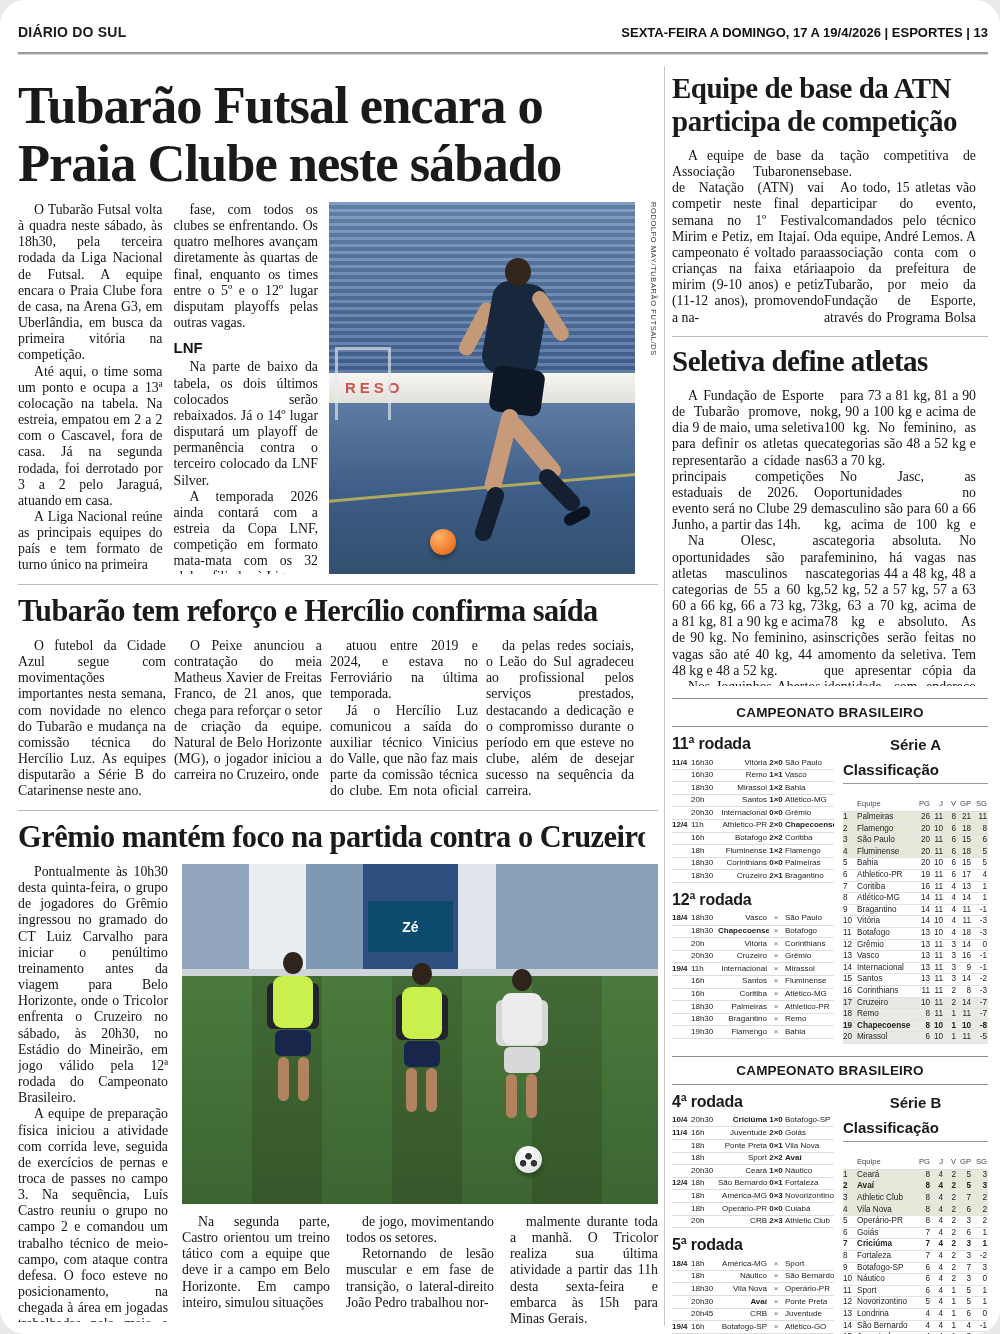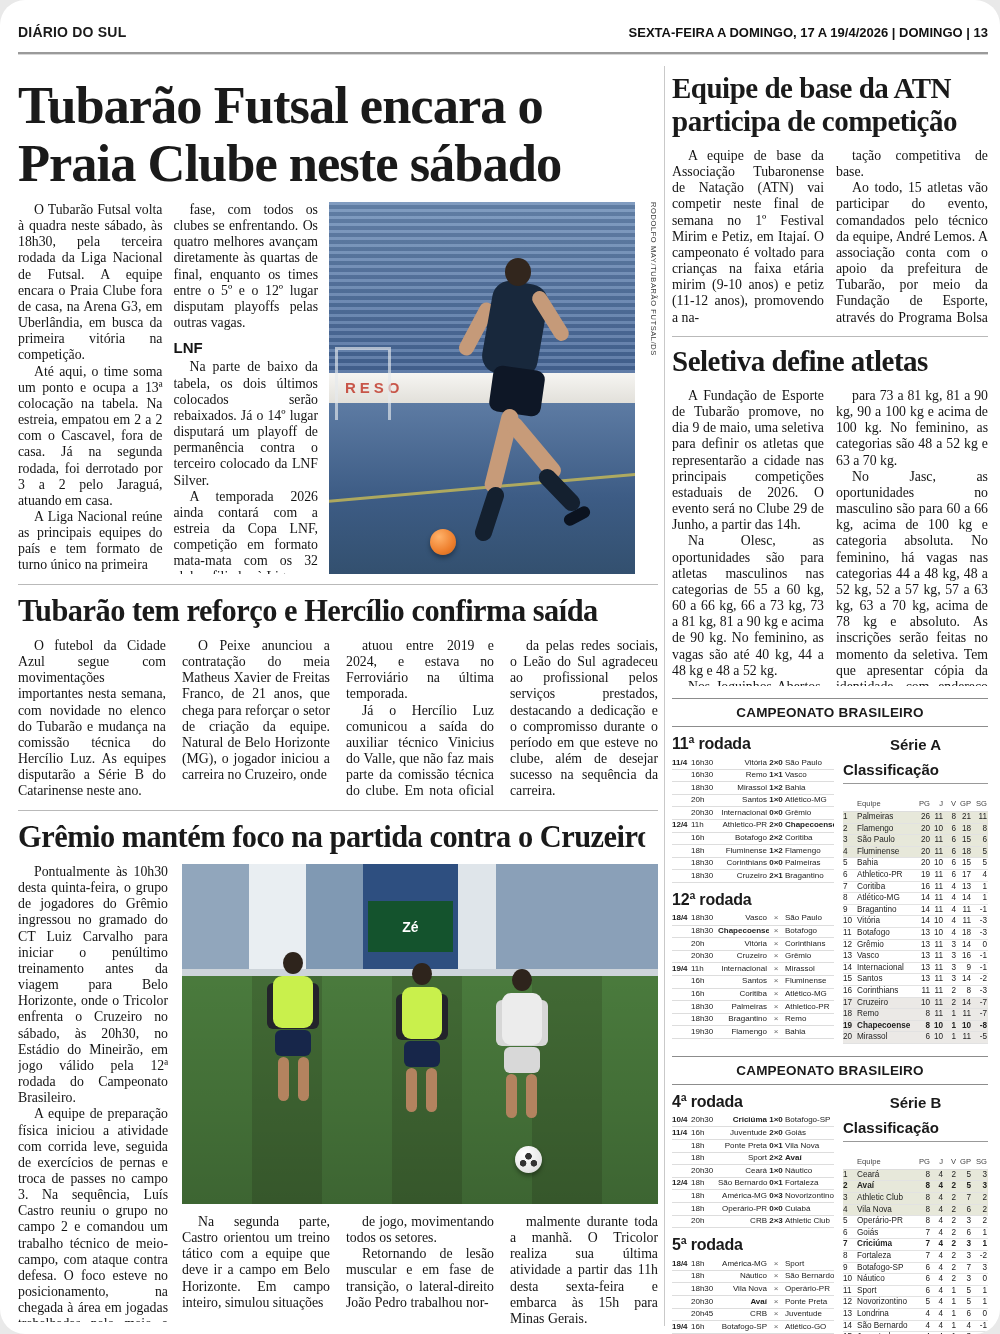--- a/index.html
+++ b/index.html
@@ -30,28 +30,28 @@
   .h2-right{margin:16px 0 10px;font-weight:700;font-size:29px;line-height:33px;
             letter-spacing:-.5px;}
   .h2-right span{display:block;}
   
   .txtcol{font-size:13.8px;line-height:16.15px;text-align:justify;overflow:hidden;color:#141414;}
   .txtcol p{margin:0;text-indent:16px;}
   .subhead{font-family:"Liberation Sans",sans-serif;font-weight:700;font-size:15px;
            margin:9px 0 3px;text-indent:0;}
   .lead-body{display:flex;gap:11px;}
   .lead-body .txtcol{width:150px;height:372px;}
-  .cols4{display:flex;gap:16px;}
+  .cols4{display:flex;gap:8px;}
   .cols4 .txtcol{width:148px;height:162px;}
   .gremio-body{display:flex;gap:14px;}
   .gremio-c1{width:150px;height:458px;}
   .gremio-right{width:476px;}
   .cols3{display:flex;gap:16px;margin-top:10px;}
   .cols3 .txtcol{width:148px;height:110px;}
-  .r-cols{display:flex;gap:12px;}
+  .r-cols{display:flex;}
   .r-cols .txtcol{width:152px;}
   .atn-cols .txtcol{height:178px;}
   .sel-cols .txtcol{height:298px;}
   
   .photo1{position:relative;width:306px;height:372px;overflow:hidden;background:#4d6f9e;flex:none;}
   .p1-stands{position:absolute;left:0;top:0;right:0;height:46%;
     background:repeating-linear-gradient(180deg,rgba(255,255,255,.14) 0 3px,rgba(0,0,0,.10) 3px 7px),
                linear-gradient(180deg,#6c8cb6,#47689a);}
   .p1-board{position:absolute;left:0;right:0;top:46%;height:8%;
     background:linear-gradient(#f6f5f2,#e2e0da);display:flex;align-items:center;}
@@ -77,21 +77,21 @@
   .p1-ball{position:absolute;left:33%;bottom:5%;width:26px;height:26px;border-radius:50%;
     background:radial-gradient(circle at 35% 30%,#ffb36b,#ee7f2d 60%,#c96318);
     box-shadow:0 3px 5px rgba(0,0,0,.35);}
   .credit-v{writing-mode:vertical-rl;font:7.5px "Liberation Sans",sans-serif;color:#3a3a3a;
     letter-spacing:.6px;width:12px;height:372px;overflow:hidden;flex:none;}
   
   .photo2{position:relative;width:476px;height:340px;overflow:hidden;background:#49703a;}
   .p2-top{position:absolute;top:0;left:0;right:0;height:33%;
     background:linear-gradient(90deg,#91a6bc 0 14%,#e9eef2 14% 26%,#8099b3 26% 38%,
                #2e4f80 38% 58%,#dfe5ea 58% 66%,#8aa0b8 66% 100%);}
-  .p2-banner{position:absolute;top:11%;left:39%;width:18%;height:15%;background:#14532d;
+  .p2-banner{position:absolute;top:11%;left:39%;width:18%;height:15%;background:#0c4a6e;
     color:#fff;font:700 14px "Liberation Sans",sans-serif;display:flex;align-items:center;justify-content:center;}
   .p2-fence{position:absolute;top:31%;left:0;right:0;height:8px;background:#cdd4da;}
   .p2-grass{position:absolute;top:33%;bottom:0;left:0;right:0;
     background:linear-gradient(180deg,rgba(0,0,0,.05),rgba(0,0,0,.22)),
       repeating-linear-gradient(90deg,#4e8140 0 70px,#456f37 70px 140px);}
   .p2-player{position:absolute;width:70px;}
   .pl-head{width:20px;height:22px;border-radius:50%;background:#2e241c;margin:0 auto;}
   .pl-bib{width:40px;height:52px;background:#c9f04c;border-radius:9px;margin:2px auto;
     box-shadow:-9px 4px 0 -3px #23232b,9px 4px 0 -3px #23232b;}
   .pl-shorts{width:36px;height:26px;background:#17264a;border-radius:6px;margin:0 auto;}
@@ -134,21 +134,21 @@
 </head>
 <body>
 
 <div class="page">
 
   <div class="masthead">
     <span class="brand">DIÁRIO DO SUL</span>
     <span class="meta">
       <span>SEXTA-FEIRA A DOMINGO, 17 A 19/4/2026</span>
       <span>|</span>
-      <b>DOMINGO</b>
+      <b>ESPORTES</b>
       <b>|</b>
       <b>13</b>
     </span>
   </div>
   <div class="head-rule"></div>
   <div class="v-divider"></div>
 
   <section class="left-region">
 
     <article>

